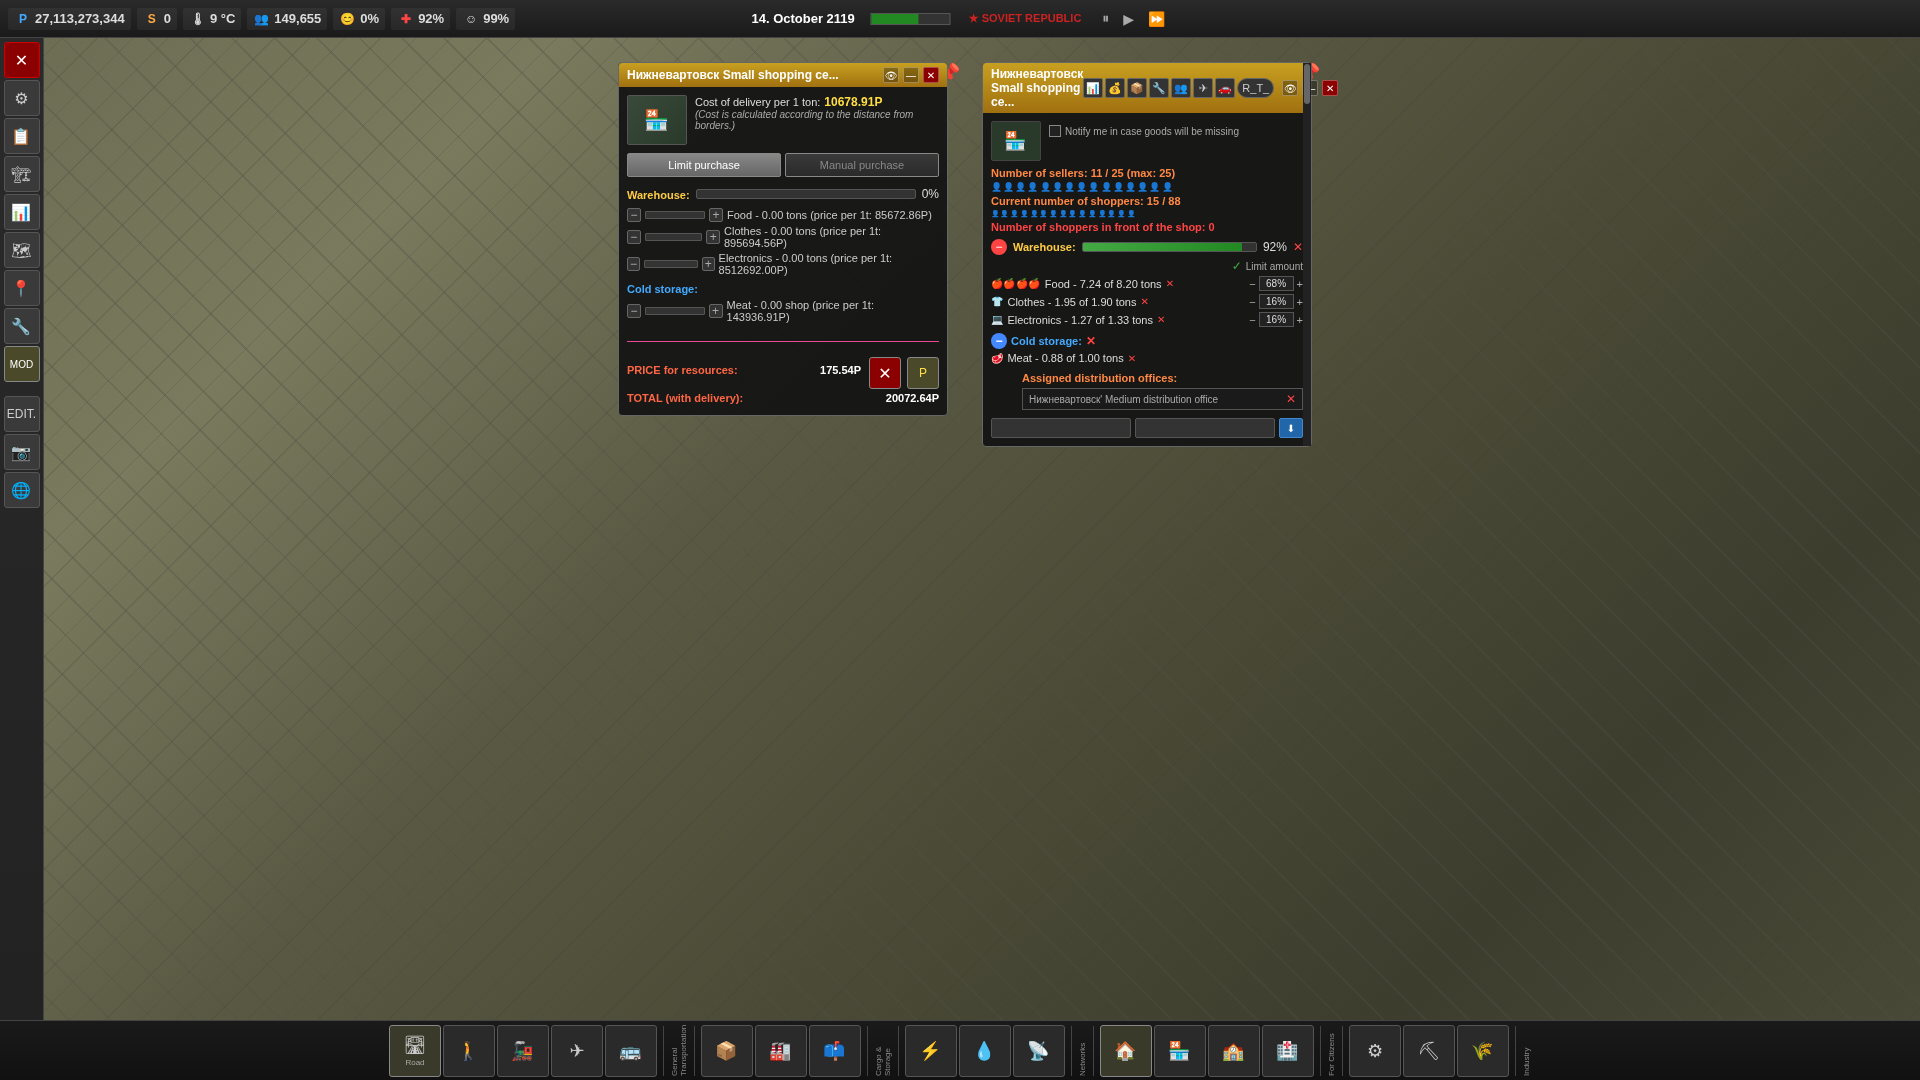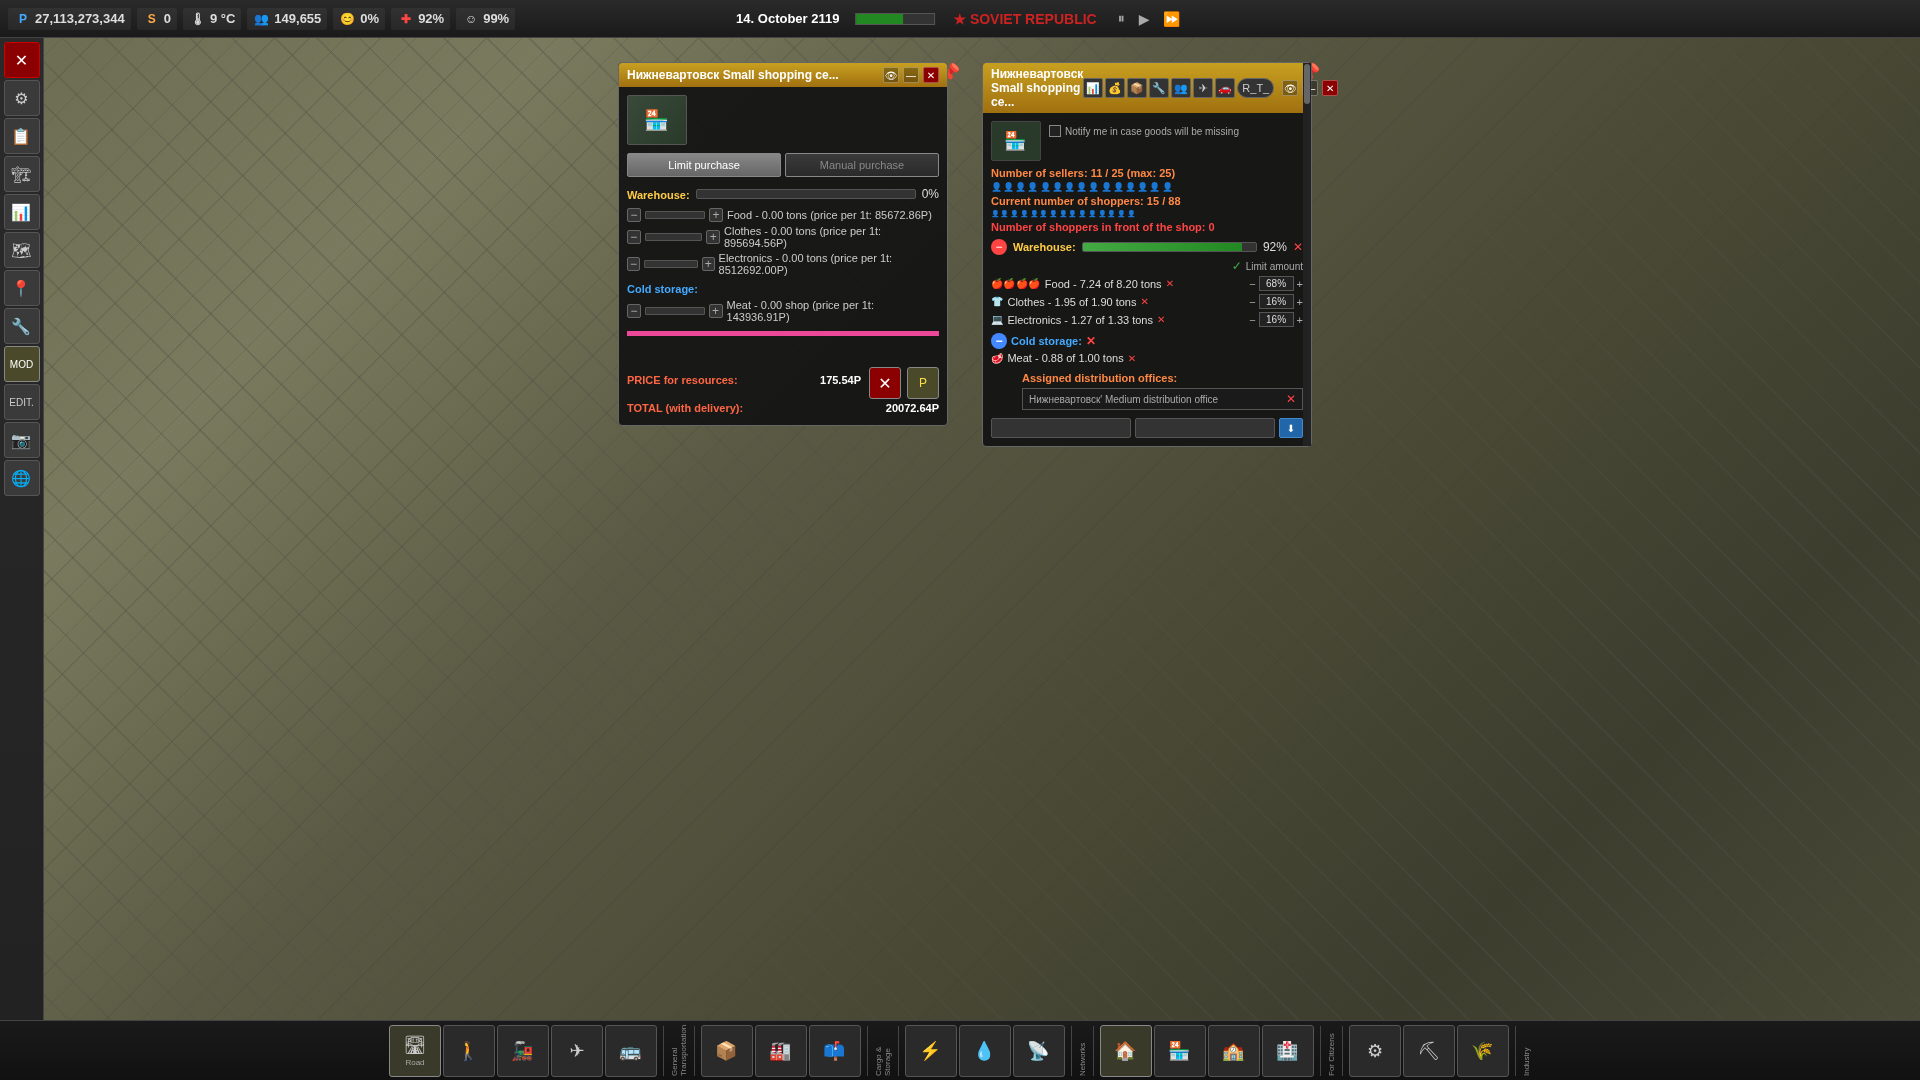--- a/index.html
+++ b/index.html
@@ -337,23 +337,23 @@
       overflow: hidden;
     }
 
     .small-bar-fill {
       height: 100%;
       background: #44aa44;
     }
 
     
     .price-section {
-      border-top: 5px solid #ec4899;
-      margin-top: 8px;
-      padding-top: 22px;
+      border-top: 1px solid #ec4899;
+      margin-top: 18px;
+      padding-top: 6px;
     }
 
     .price-row {
       display: flex;
       justify-content: space-between;
       align-items: center;
       margin: 3px 0;
       font-size: 11px;
     }
 
@@ -597,21 +597,21 @@
     <div class="hud-icon" style="color:#ffaa44;">S</div>
     <span>0</span>
   </div>
 
   <div class="hud-center">
     <span style="color:#fff;font-size:13px;font-weight:bold;">14. October 2119</span>
     <div style="width:80px;height:12px;background:#333;border:1px solid #555;margin-left:8px;">
       <div style="width:60%;height:100%;background:#228822;"></div>
     </div>
 
-    <div style="color:#cc2222;font-size:14px;font-weight:bold;margin:0 10px;">
+    <div style="color:#cc2222;font-size:11px;font-weight:bold;margin:0 10px;">
       ★ SOVIET REPUBLIC
     </div>
 
     <span class="speed-btn">⏸</span>
     <span class="speed-btn">▶</span>
     <span class="speed-btn">⏩</span>
   </div>
 
   <div class="hud-item">
     <div class="hud-icon">🌡</div>
@@ -642,21 +642,21 @@
 <div class="left-sidebar">
   <div class="sidebar-btn red">✕</div>
   <div class="sidebar-btn">⚙</div>
   <div class="sidebar-btn">📋</div>
   <div class="sidebar-btn">🏗</div>
   <div class="sidebar-btn">📊</div>
   <div class="sidebar-btn">🗺</div>
   <div class="sidebar-btn">📍</div>
   <div class="sidebar-btn">🔧</div>
   <div class="sidebar-btn active" style="font-size:10px;color:#fff;">MOD</div>
-  <div class="sidebar-btn" style="font-size:10px;">EDIT.</div>
+  <div class="sidebar-btn" style="font-size:12px;margin-top:12px;">EDIT.</div>
   <div class="sidebar-btn">📷</div>
   <div class="sidebar-btn">🌐</div>
 </div>
 
 <div class="pin-icon" style="left: 938px; top: 62px;">📌</div>
 <div class="pin-icon" style="left: 1298px; top: 62px;">📌</div>
 
 <div class="window-panel left-window">
   <div class="window-header">
     <span class="window-title">Нижневартовск Small shopping ce...</span>
@@ -664,20 +664,27 @@
       <div class="window-btn">👁</div>
       <div class="window-btn">—</div>
       <div class="window-btn close">✕</div>
     </div>
   </div>
 
   <div class="window-body">
 
     <div class="store-header">
       <div class="store-image">🏪</div>
+      <div class="store-info">
+        <div style="display:flex;gap:4px;align-items:baseline;">
+          <span>Cost of delivery per 1 ton:</span>
+          <span class="price">10678.91P</span>
+        </div>
+        <div class="note">(Cost is calculated according to the distance from borders.)</div>
+      </div>
     </div>
 
     <div class="purchase-buttons">
       <div class="purchase-btn active">Limit purchase</div>
       <div class="purchase-btn inactive">Manual purchase</div>
     </div>
 
     <div class="warehouse-bar">
       <span class="section-label">Warehouse:</span>
       <div class="bar-container">

